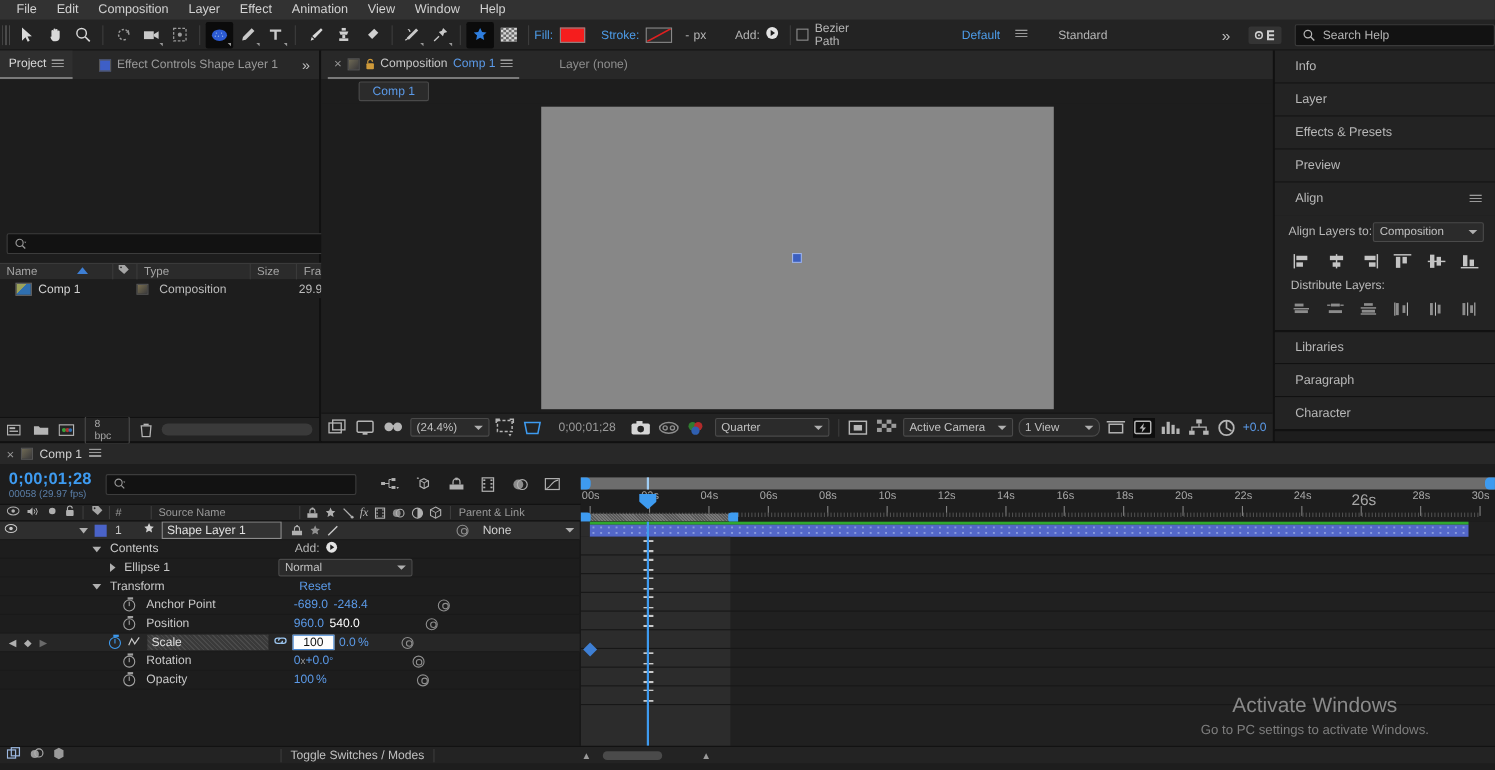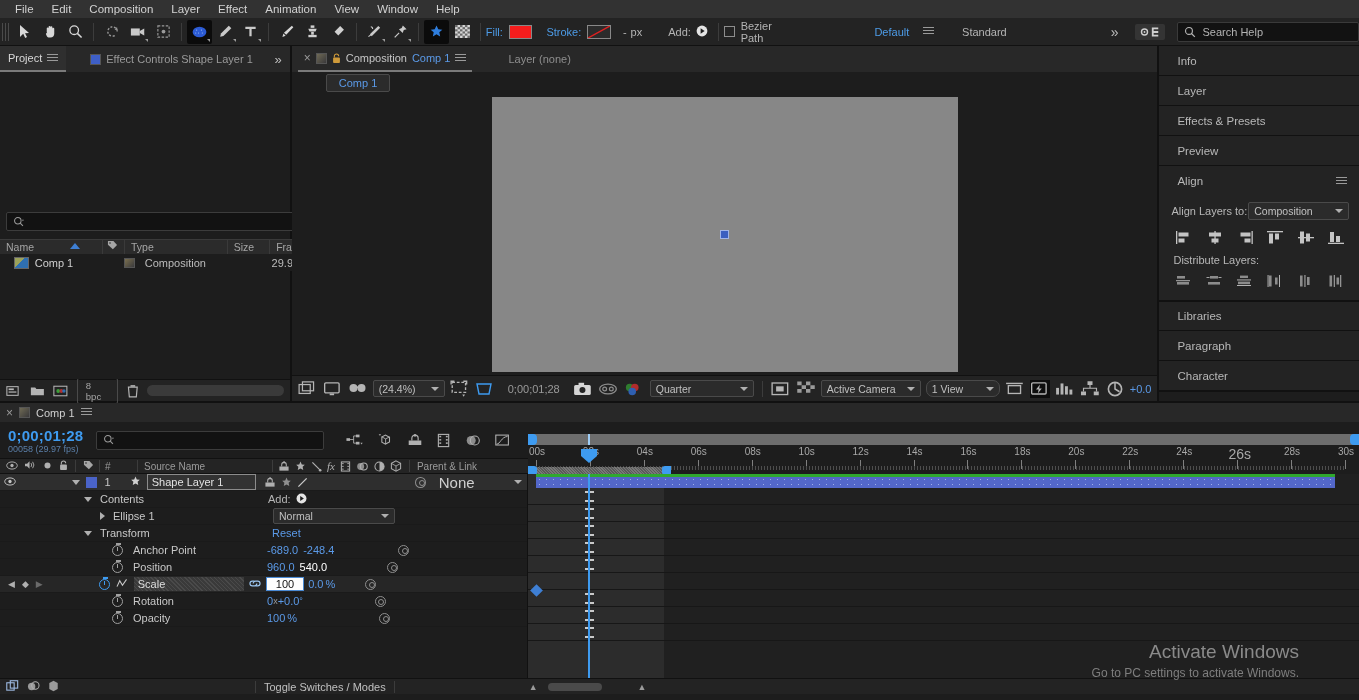--- a/index.html
+++ b/index.html
@@ -103,21 +103,21 @@
   .stopwatch:after{ content:""; position:absolute; left:4px; top:1px; width:1.4px; height:4px; background:#a0a0a0;}
   .stopwatch.on:after{ background:#3e9bf0;}
   .stopwatch:before{ content:""; position:absolute; left:3px; top:-3px; width:5px; height:2px; background:#a0a0a0;}
   .stopwatch.on:before{ background:#3e9bf0;}
   .spiral{ width:11px;height:11px;border:1.4px solid #8e8e8e;border-radius:50%; position:relative;}
   .spiral:after{content:"";position:absolute;left:2.5px;top:2.5px;width:4px;height:4px;border:1.2px solid #8e8e8e;border-radius:50%;}
   .tri{ width:0;height:0;border-left:4px solid transparent;border-right:4px solid transparent;border-top:5px solid #b0b0b0;}
   .tri.right{ border:none; border-top:4px solid transparent;border-bottom:4px solid transparent;border-left:5px solid #b0b0b0;}
   .tgrid{ position:absolute; left:0; top:0; right:0; bottom:0; }
   .statusbar{ height:16px; background:#232323; display:flex; align-items:center; border-top:1px solid #111;}
-  .watermark{ position:absolute; right:60px; bottom:20px; text-align:right; color:#6e6e6e; pointer-events:none;}
+  .watermark{ position:absolute; right:60px; bottom:30px; text-align:center; color:#6e6e6e; pointer-events:none;}
   .wm1{ font-size:19px; color:#8a8a8a; }
   .wm2{ font-size:12px; color:#7e7e7e; margin-top:3px;}
 </style>
 </head>
 <body>
 
 <div class="app">
 
   <div class="menubar">
     <div class="mi">File</div>
@@ -1146,41 +1146,41 @@
             <svg width="11" height="11" viewBox="0 0 12 12">
                 <path d="M6 0.5l1.4 3.2 3.3.5-2.4 2.2.7 3.4L6 8.2 3 9.8l.7-3.4L1.3 4.2l3.3-.5z" fill="#909090"></path>
               </svg>
             <svg width="12" height="11" viewBox="0 0 13 12">
                 <path d="M1.5 10.5L10.5 1.5" stroke="#c8c8c8" stroke-width="1.4"></path>
               </svg>
           </span>
           <span style="width:108px;"></span>
           <span class="spiral" style="margin-left:2px;"></span>
           <div class="combo" style="width:96px;height:16px;margin-left:8px;border:none;background:transparent;">
-            <span style="font-size:15px;color:#d0d0d0;">None</span>
+            <span style="font-size:11px;color:#d0d0d0;">None</span>
             <span class="caret"></span>
           </div>
         </div>
 
         <div class="lyrow">
           <span style="width:84px;"></span>
           <span class="tri"></span>
           <span style="margin-left:8px;width:168px;">Contents</span>
           <span style="color:#b5b5b5;">Add:</span>
           <span style="margin-left:5px;">
             <svg width="11" height="11" viewBox="0 0 12 12">
                 <circle cx="6" cy="6" r="5.4" fill="#e4e4e4"></circle>
                 <path d="M4.6 3.3l4 2.7-4 2.7z" fill="#1d1d1d"></path>
               </svg></span>
         </div>
 
         <div class="lyrow">
           <span style="width:100px;"></span>
           <span class="tri right"></span>
-          <span style="margin-left:8px;width:160px;">Ellipse 1</span>
+          <span style="margin-left:8px;width:140px;">Ellipse 1</span>
           <div class="combo" style="width:122px;height:16px;">
             <span>Normal</span>
             <span class="caret"></span>
           </div>
         </div>
 
         <div class="lyrow">
           <span style="width:84px;"></span>
           <span class="tri"></span>
           <span style="margin-left:8px;width:172px;">Transform</span>

